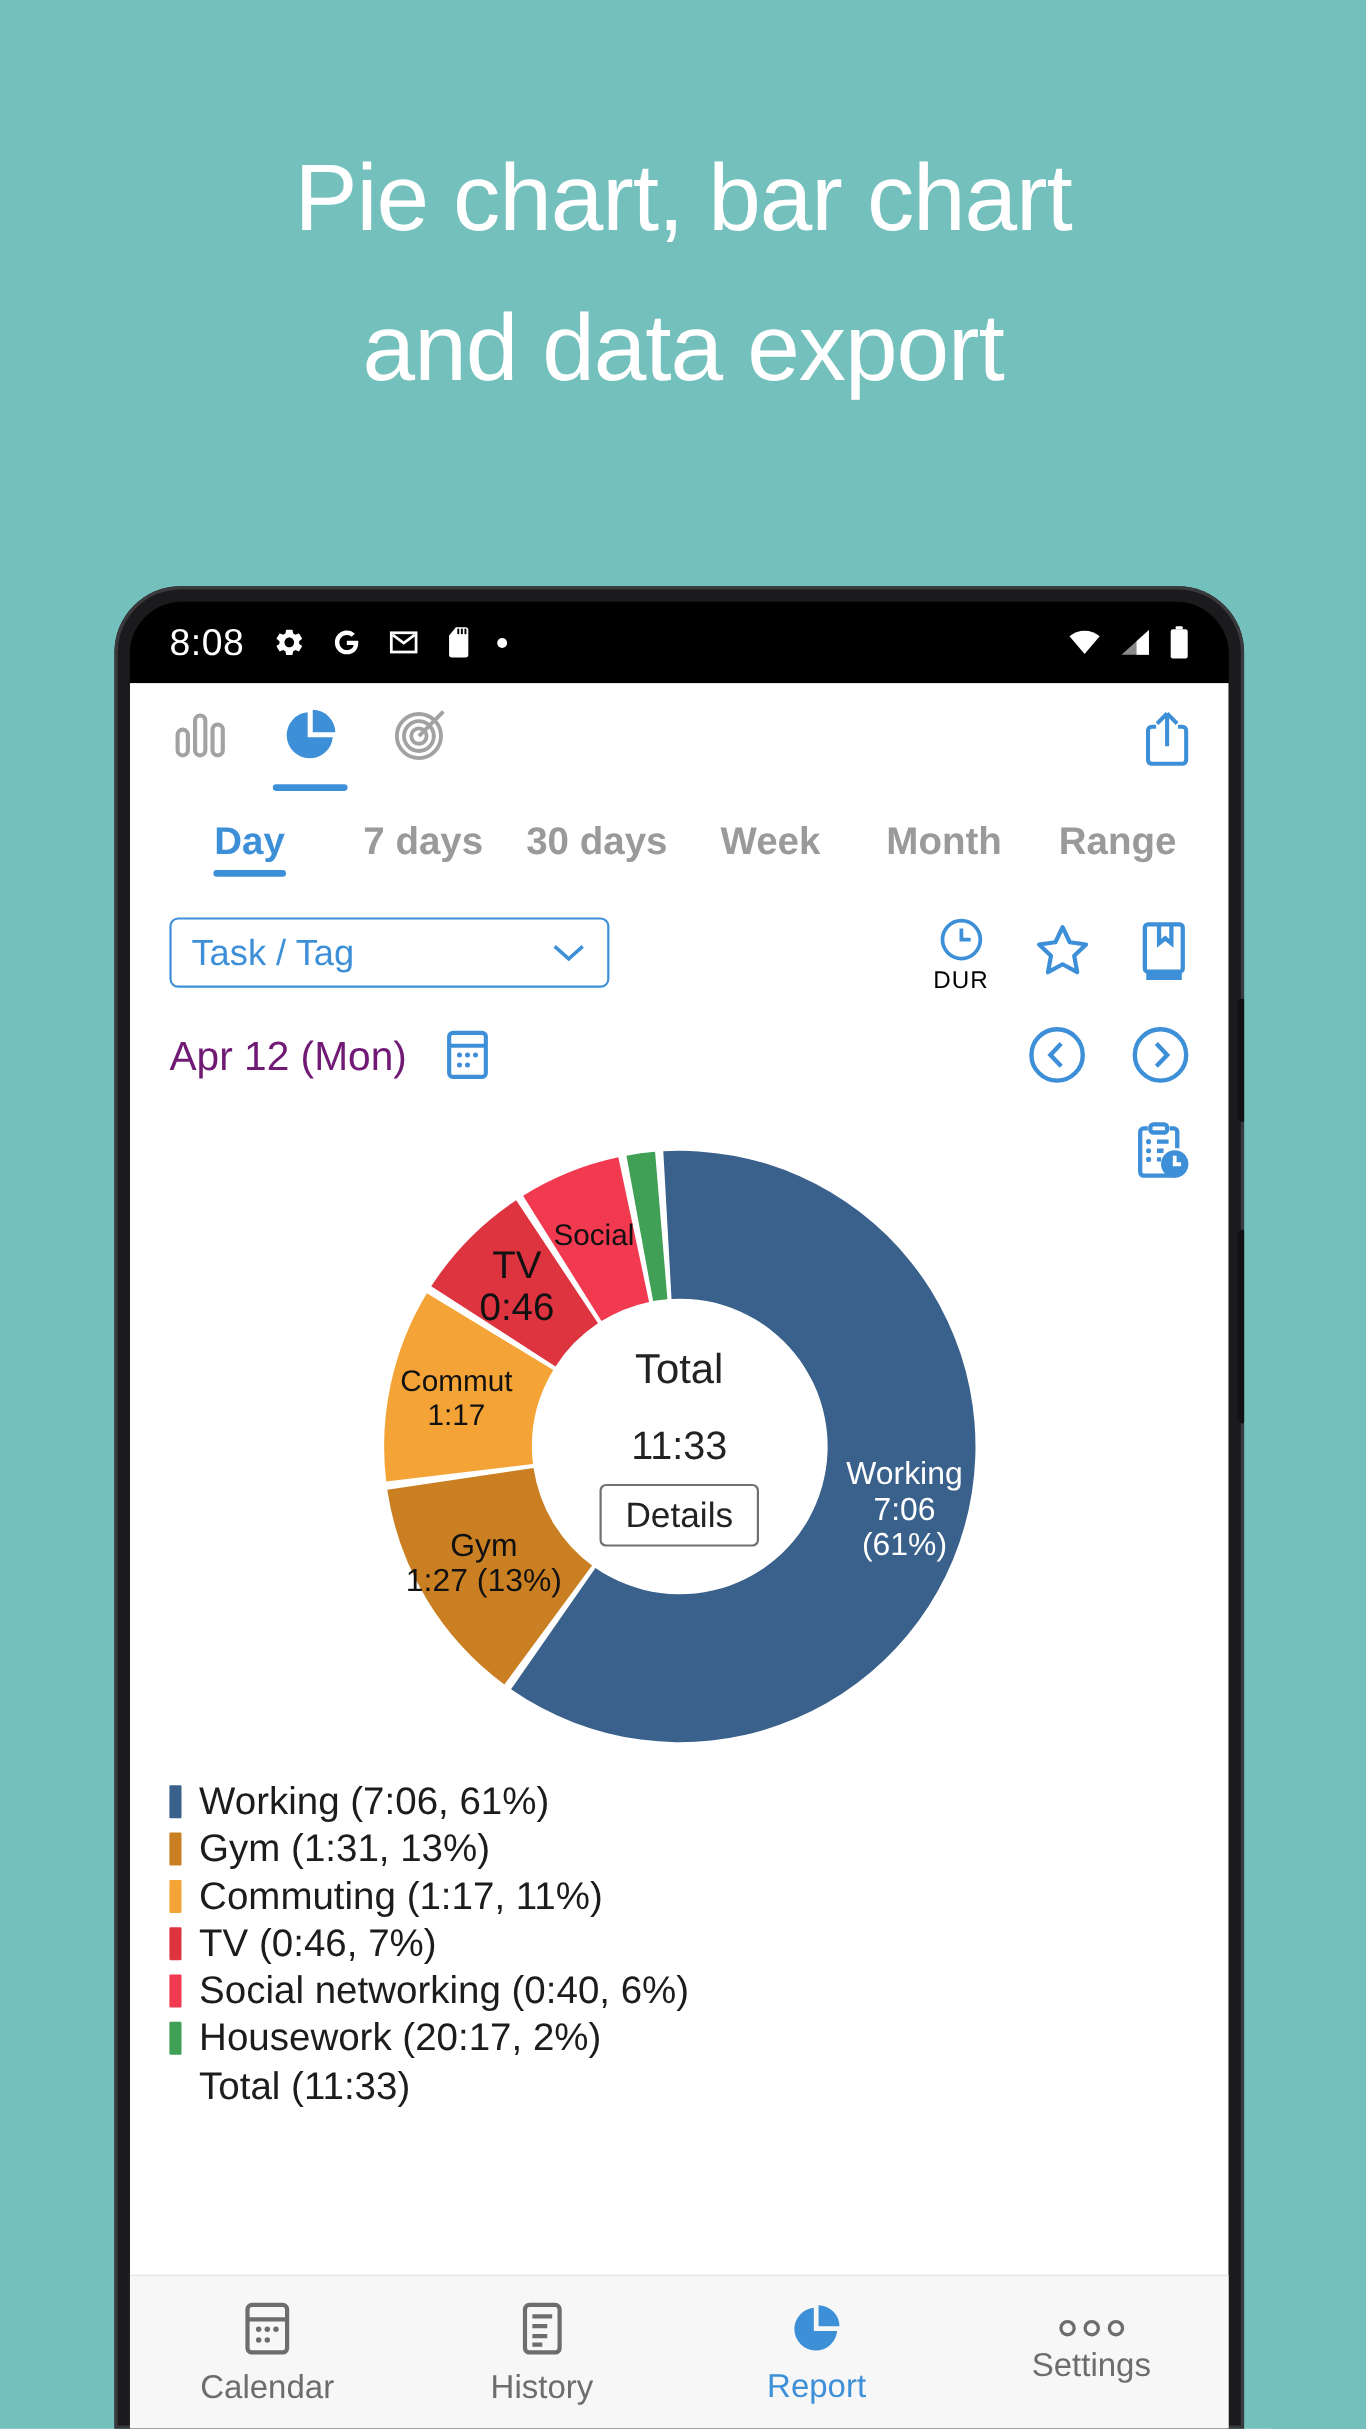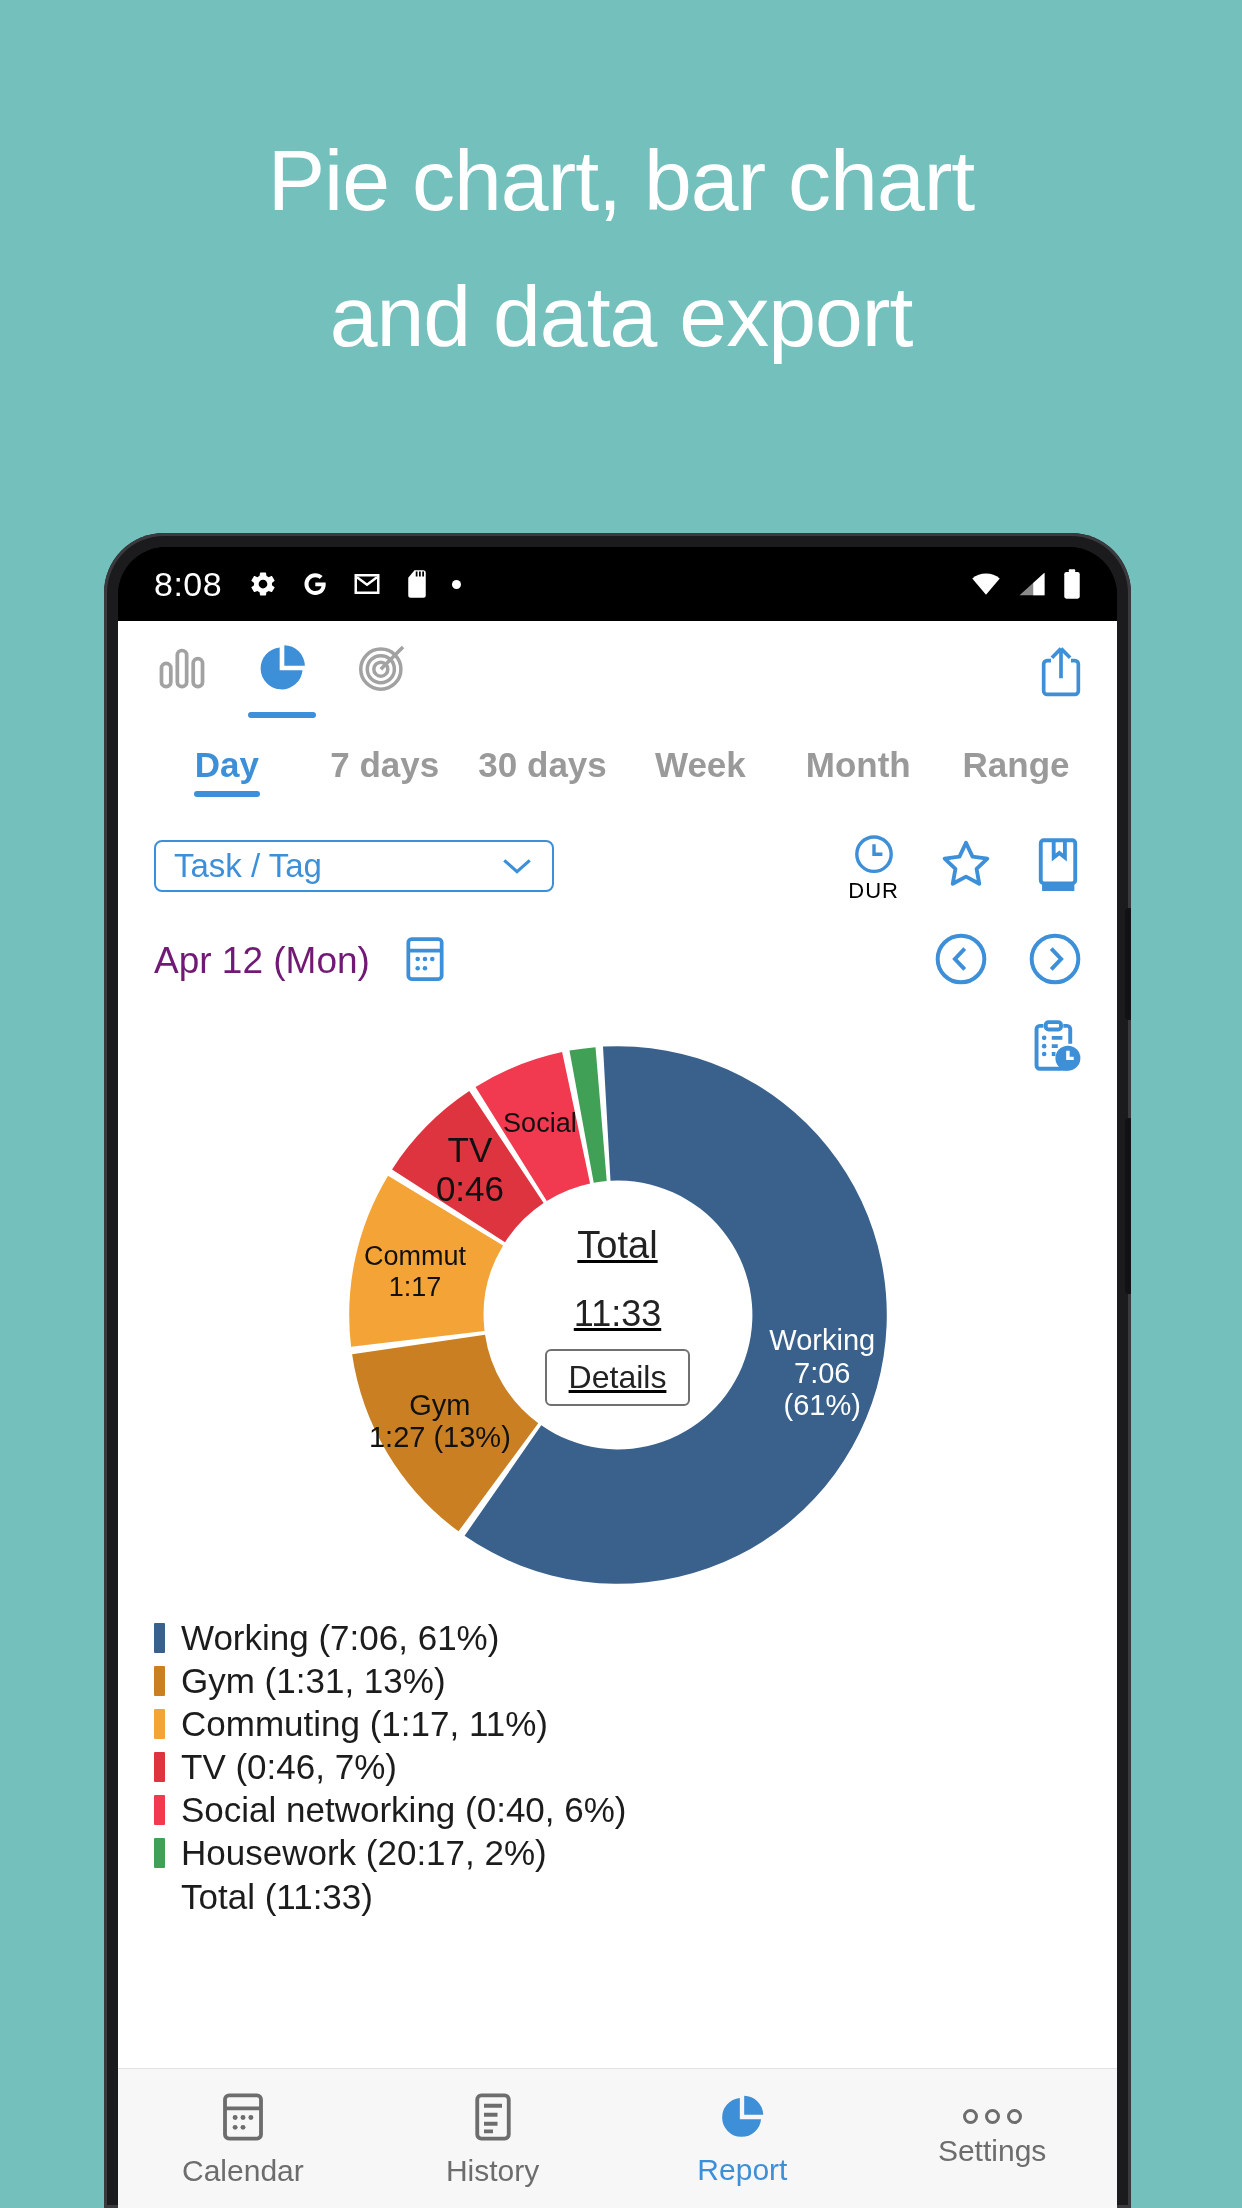--- a/index.html
+++ b/index.html
@@ -86,21 +86,21 @@
     position:absolute; left:50%; transform:translateX(-50%);
     bottom:0; width:66px; height:6px; background:#3d8fd8; border-radius:3px;
   }
 
   
   .filter-row{
     height:98px; display:flex; align-items:center;
     padding:0 30px 0 36px;
   }
   .select{
-    width:400px; height:52px;
+    width:400px; height:64px;
     border:2px solid #3d8fd8; border-radius:8px;
     display:flex; align-items:center; padding:0 18px;
     color:#3d8fd8; font-size:33px;
   }
   .select .lbl{ flex:1; }
   .filter-spacer{ flex:1; }
   .filter-icons{ display:flex; align-items:center; gap:40px; margin-right:4px; }
   .dur-wrap{ display:flex; flex-direction:column; align-items:center; }
   .dur-text{ color:#000000; font-size:22px; font-weight:400; letter-spacing:1px; margin-top:1px; }
 
@@ -125,21 +125,21 @@
     margin-top:-58px;
   }
   .donut-wrap{
     position:absolute; left:50%; top:0; transform:translateX(-50%);
     width:560px; height:560px;
   }
   .donut-center{
     position:absolute; left:50%; top:50%; transform:translate(-50%,-50%);
     width:248px; height:248px; border-radius:50%;
     background:#fff;
-    display:flex; flex-direction:column; align-items:center; justify-content:center;text-decoration:underline;
+    display:flex; flex-direction:column; align-items:center; justify-content:center;
   }
   .ctr-total{ font-size:38px; color:#222; }
   .ctr-value{ font-size:36px; color:#222; margin-top:26px; }
   .ctr-btn{
     margin-top:14px; border:2px solid #707070; border-radius:6px;
     padding:8px 22px; font-size:32px; color:#222; background:#fff;
   }
   .slice-label{
     position:absolute; text-align:center; line-height:1.13;
     font-size:27px; color:#111; pointer-events:none;

